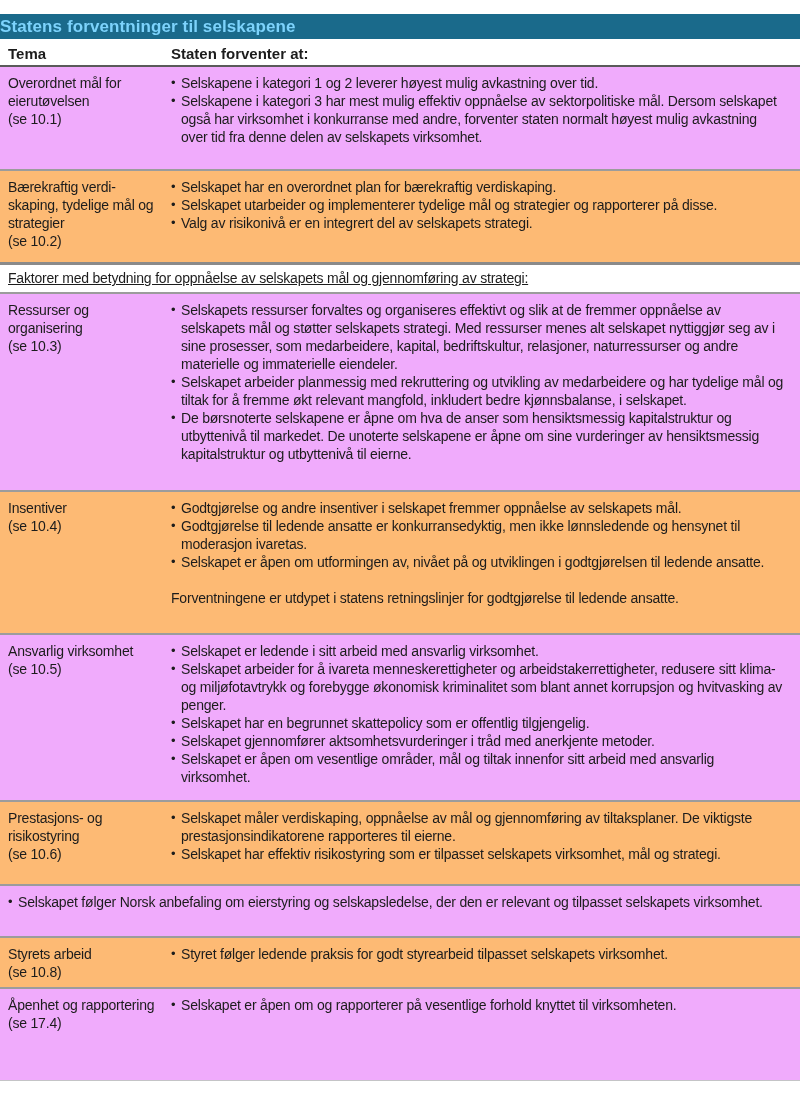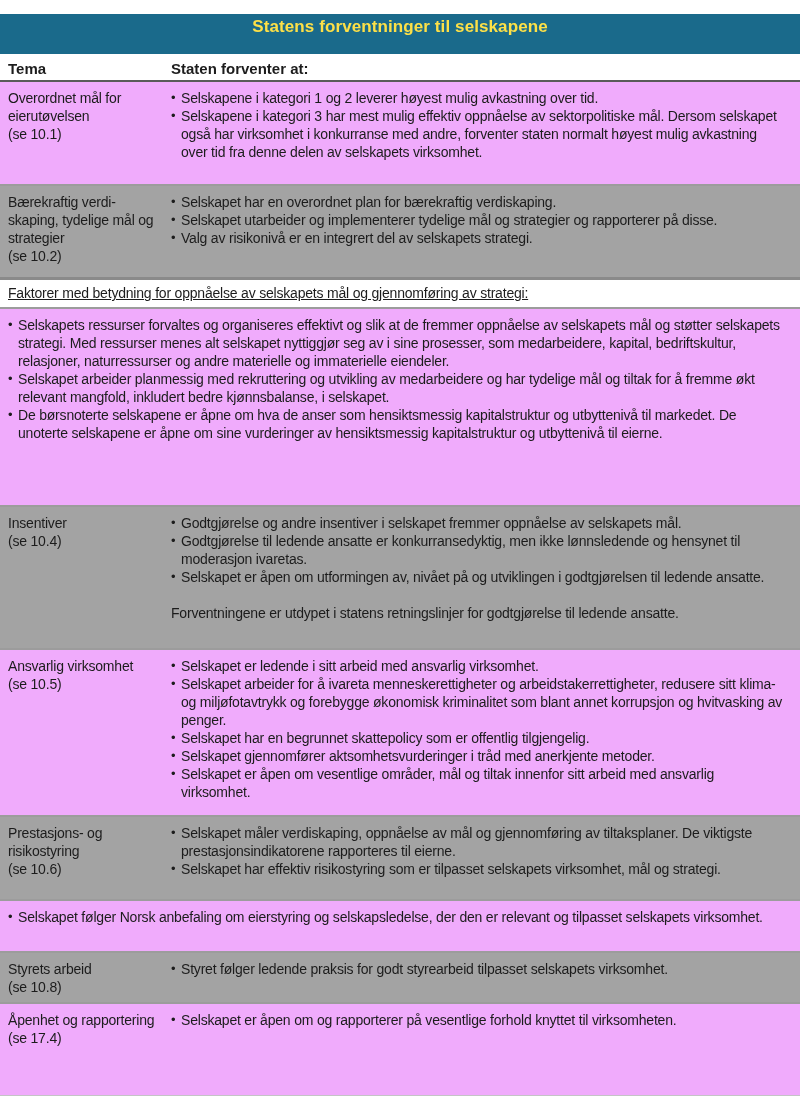--- a/index.html
+++ b/index.html
@@ -5,23 +5,23 @@
   html, body { margin: 0; padding: 0; background: #ffffff; }
   body {
     width: 800px; height: 1103px; overflow: hidden;
     font-family: "Liberation Sans", "DejaVu Sans", sans-serif;
     color: #1c1c1c;
     -webkit-font-smoothing: antialiased;
   }
   .doc { width: 800px; padding-top: 14px; box-sizing: border-box; }
 
   .title-bar {
-    height: 40px; line-height: 25px;
-    text-align: center;
-    color: #fde047; font-weight: bold; font-size: 17px;
+    height: 25px; line-height: 25px;
+    text-align: left;
+    color: #7dd3fc; font-weight: bold; font-size: 17px;
     letter-spacing: 0.1px;
   }
 
   .col-header {
     display: flex;
     background: #ffffff;
     padding: 6px 0 3px 8px;
     border-bottom: 2px solid #5a5a5a;
     font-weight: bold; font-size: 15px; justify-content: flex-end;
   }
@@ -31,21 +31,21 @@
   .row {
     display: flex;
     padding: 7px 0 6px 8px;
     box-sizing: border-box;
     border-top: 2px solid #9c9c9c;
     font-size: 14px; line-height: 18px; letter-spacing: -0.2px;
   }
   .row.first { border-top: none; }
   .row.after-divider { border-top: none; }
   .row.shaded { background: #f0abfc; }
-  .row.plain { background: #a3a3a3; }
+  .row.plain { background: #fdba74; }
   .rows-wrap { border-bottom: 1px solid #c4c4c6; }
 
   .cell-left { width: 163px; flex: 0 0 163px; padding-right: 10px; box-sizing: border-box; }
   .cell-right { flex: 1; padding-right: 14px; }
 
   .tema { }
   .ref { }
 
   .bullet { display: flex; }
   .bullet .dot { flex: 0 0 10px; width: 10px; font-size: 13px; }
@@ -114,20 +114,24 @@
     <span class="txt">Valg av risikonivå er en integrert del av selskapets strategi.</span>
   </div>
 </div>
   </div>
 
   <div class="divider">
     <span>Faktorer med betydning for oppnåelse av selskapets mål og gjennomføring av strategi:</span>
   </div>
 
   <div class="row shaded after-divider" style="min-height: 196px;">
+    <div class="cell-left">
+      <div class="tema">Ressurser og organisering</div>
+      <div class="ref">(se 10.3)</div>
+    </div>
     <div class="cell-right">
   <div class="bullet">
     <span class="dot">•</span>
     <span class="txt">Selskapets ressurser forvaltes og organiseres effektivt og slik at de fremmer oppnåelse av selskapets mål og støtter selskapets strategi. Med ressurser menes alt selskapet nyttiggjør seg av i sine prosesser, som medarbeidere, kapital, bedriftskultur, relasjoner, naturressurser og andre materielle og immaterielle eiendeler.</span>
   </div>
 
   <div class="bullet">
     <span class="dot">•</span>
     <span class="txt">Selskapet arbeider planmessig med rekruttering og utvikling av medarbeidere og har tydelige mål og tiltak for å fremme økt relevant mangfold, inkludert bedre kjønnsbalanse, i selskapet.</span>
   </div>

